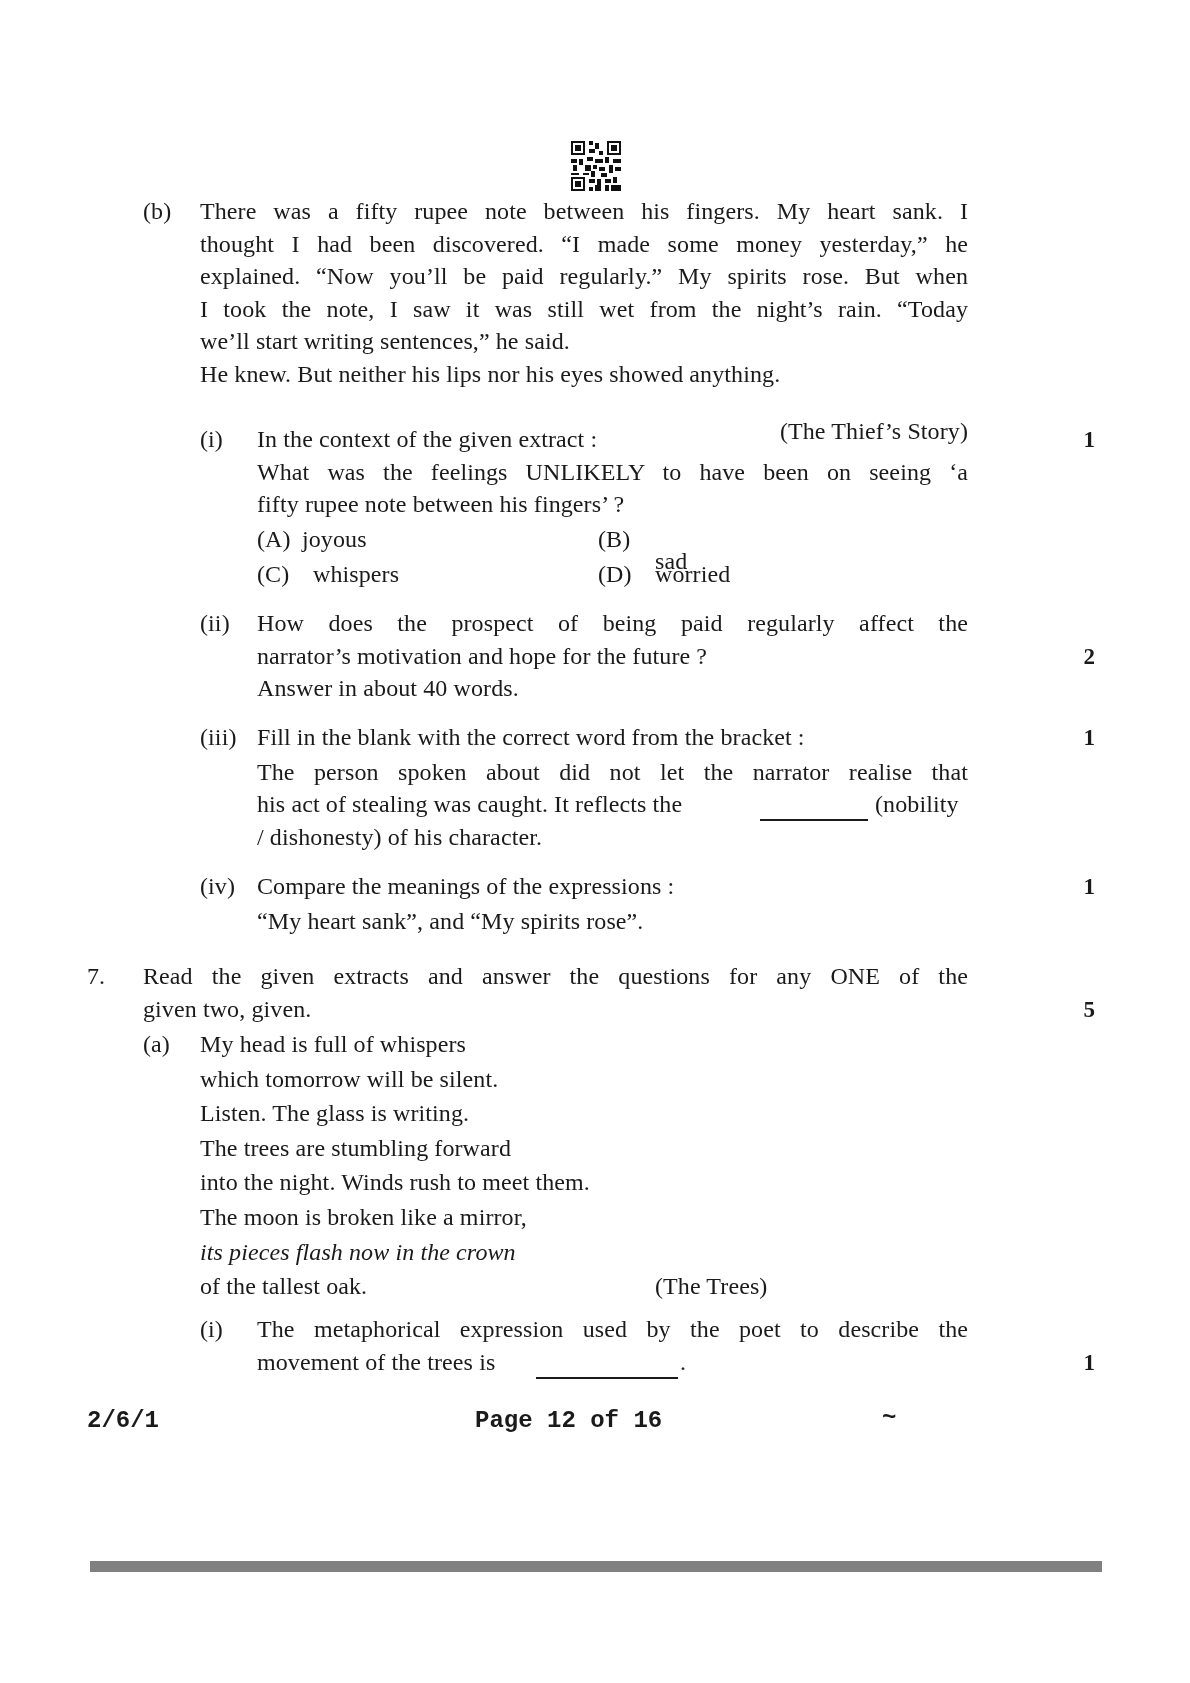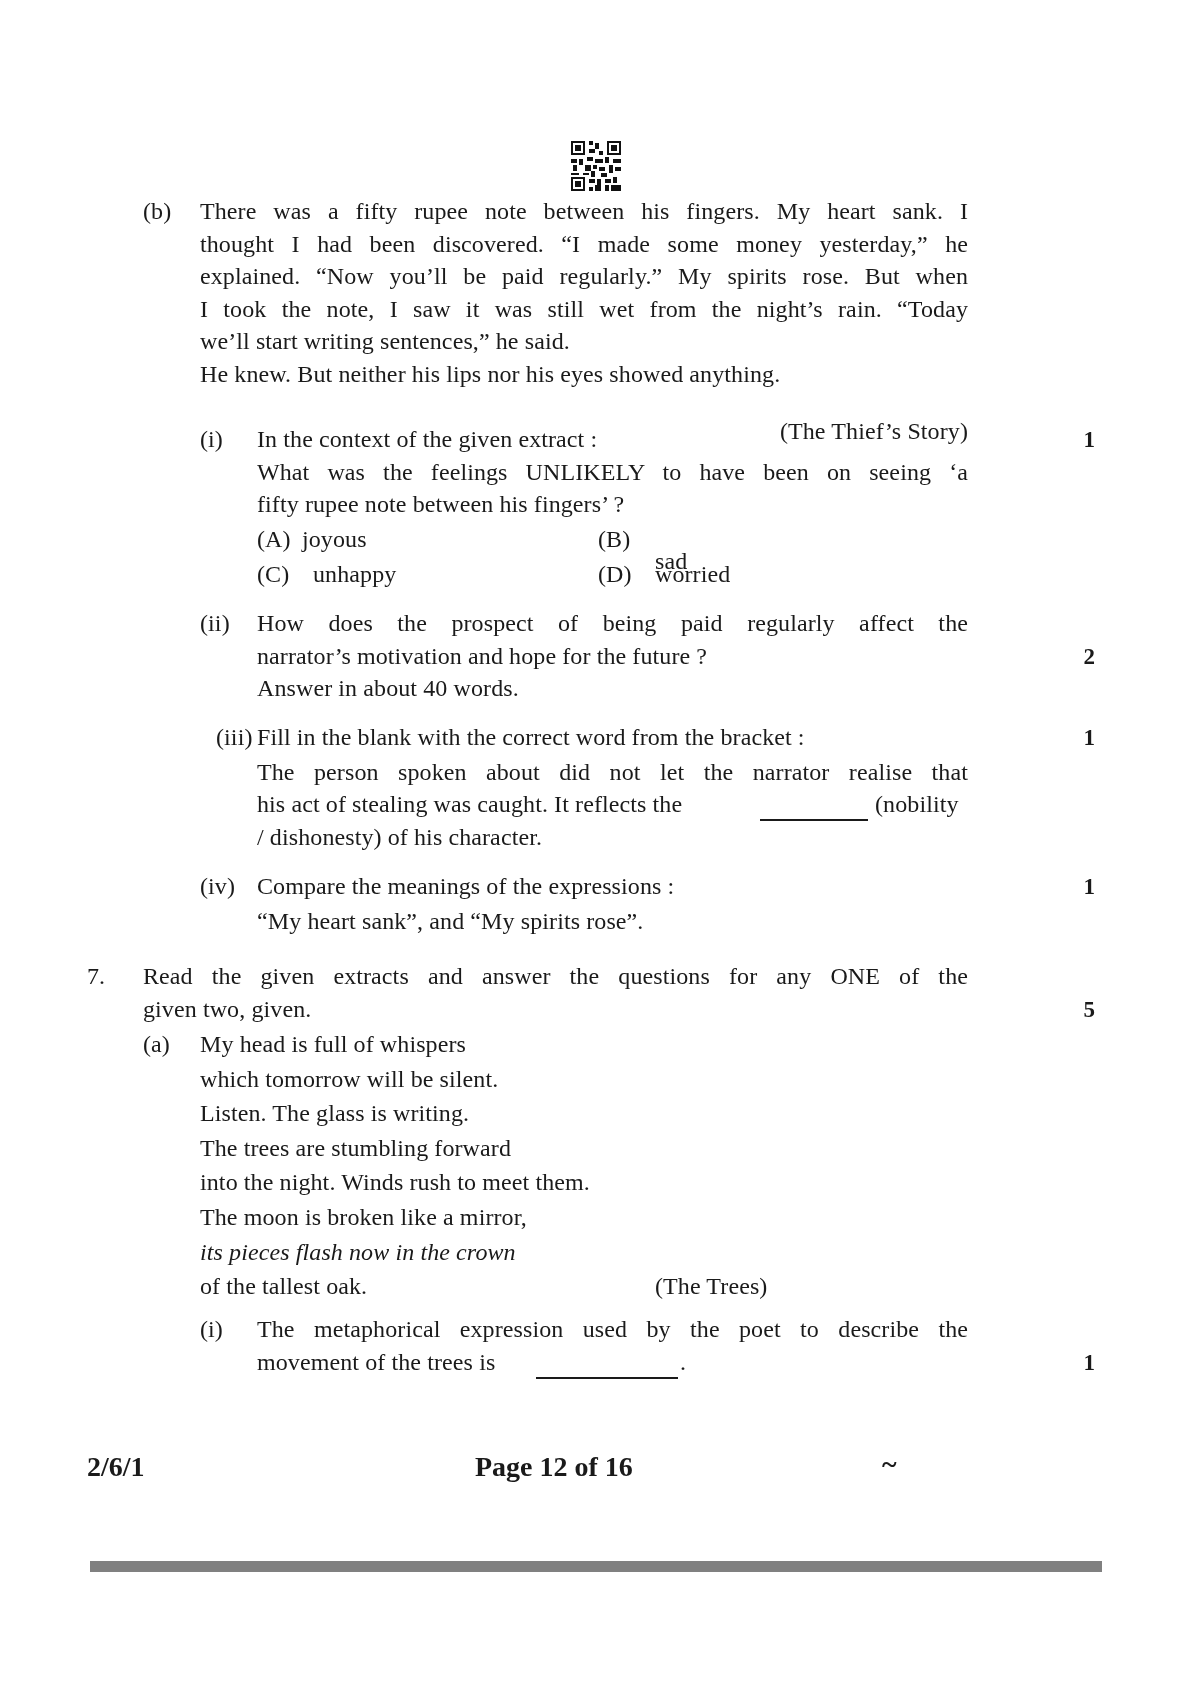--- a/index.html
+++ b/index.html
@@ -53,24 +53,23 @@
     height: 22px;
     vertical-align: baseline;
   }
   .footer-bar {
     position: absolute;
     left: 90px; top: 1561px;
     width: 1012px; height: 11px;
     background: #808080;
   }
   .footer-text {
-    font-family: Liberation Serif, serif;
+    font-family: Liberation Mono, monospace;
     font-weight: bold;
-    font-size: 28px;
-    margin-top: 44px;
+    font-size: 24px;
   }
 </style>
 </head>
 <body>
 
 <div class="page">
 
   <svg class="qr" viewBox="0 0 25 25" shape-rendering="crispEdges">
     <rect x="0" y="0" width="25" height="25" fill="#fff"></rect>
     <g fill="#111">
@@ -135,38 +134,38 @@
     <div>
       <div class="abs txt" style="left:257px; top:522px;">(A)</div>
       <div class="abs txt" style="left:302px; top:522px;">joyous</div>
     </div>
     <div>
       <div class="abs txt" style="left:598px; top:522px;">(B)</div>
       <div class="abs txt" style="left:655px; top:544px;">sad</div>
     </div>
     <div>
       <div class="abs txt" style="left:257px; top:557px;">(C)</div>
-      <div class="abs txt" style="left:313px; top:557px;">unhappy</div>
+      <div class="abs txt" style="left:313px; top:557px;">whispers</div>
     </div>
     <div>
       <div class="abs txt" style="left:598px; top:557px;">(D)</div>
       <div class="abs txt" style="left:655px; top:557px;">worried</div>
     </div>
   </div>
 
   <div>
     <div class="abs txt" style="left:200px; top:606px;">(ii)</div>
     <div class="abs txt just" style="left:257px; top:606px; width:711px;">How does the prospect of being paid regularly affect the</div>
     <div class="abs txt" style="left:257px; top:639px;">narrator’s motivation and hope for the future ?</div>
     <div class="marks" style="top:639px; line-height:35px;">2</div>
     <div class="abs txt" style="left:257px; top:671px;"><span>Answer in about </span><b>40</b><span> words.</span></div>
   </div>
 
   <div>
-    <div class="abs txt" style="left:216px; top:720px;">(iii)</div>
+    <div class="abs txt" style="left:200px; top:720px;">(iii)</div>
     <div class="abs txt" style="left:257px; top:720px;">Fill in the blank with the correct word from the bracket :</div>
     <div class="marks" style="top:720px; line-height:35px;">1</div>
     <div class="abs txt just" style="left:257px; top:755px; width:711px;">The person spoken about did not let the narrator realise that</div>
     <div class="abs txt" style="left:257px; top:787px;">his act of stealing was caught. It reflects the</div>
     <span class="abs blank" style="left:760px; top:797px; width:108px;"></span>
     <div class="abs txt" style="left:875px; top:787px;">(nobility</div>
     <div class="abs txt" style="left:257px; top:820px;">/ dishonesty) of his character.</div>
   </div>
 
   <div>

